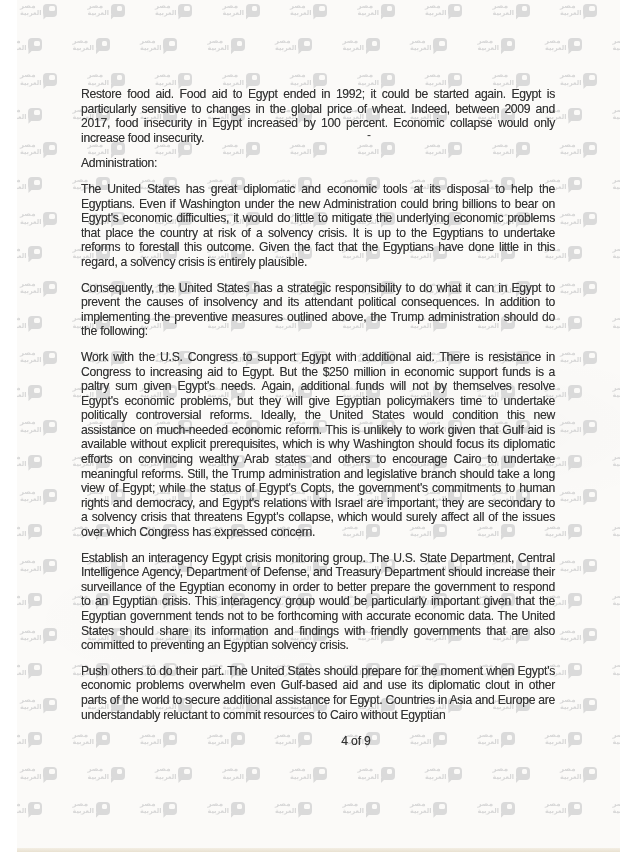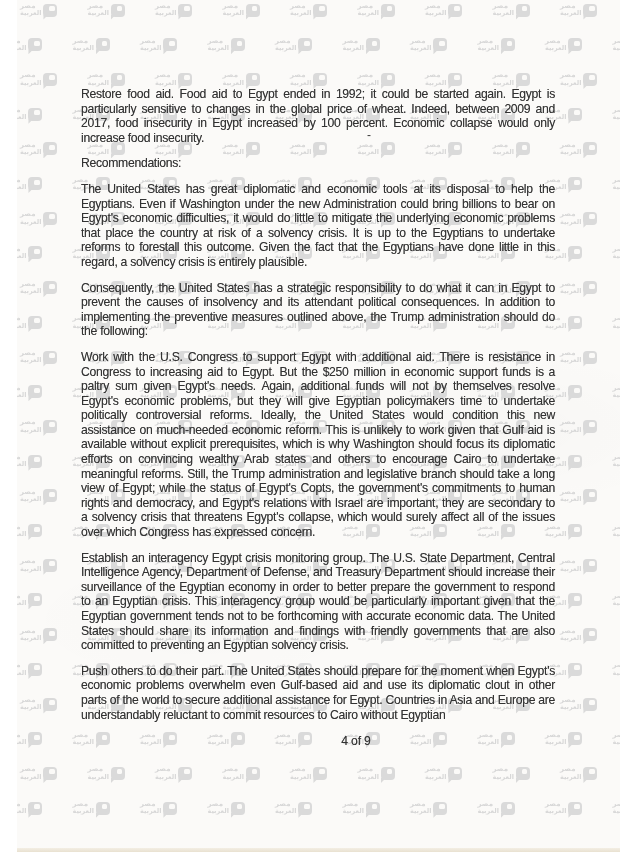--- a/index.html
+++ b/index.html
@@ -2457,21 +2457,21 @@
           <span class="l2">العربية</span>
         </span>
         <span class="wm-logo">
           <span class="tail"></span>
         </span>
       </div>
     </div>
 
   <div class="content">
     <p>Restore food aid. Food aid to Egypt ended in 1992; it could be started again. Egypt is particularly sensitive to changes in the global price of wheat. Indeed, between 2009 and 2017, food insecurity in Egypt increased by 100 percent. Economic collapse would only increase food insecurity.</p>
-    <p>Recommendations:</p>
+    <p>Administration:</p>
     <p>The United States has great diplomatic and economic tools at its disposal to help the Egyptians. Even if Washington under the new Administration could bring billions to bear on Egypt's economic difficulties, it would do little to mitigate the underlying economic problems that place the country at risk of a solvency crisis. It is up to the Egyptians to undertake reforms to forestall this outcome. Given the fact that the Egyptians have done little in this regard, a solvency crisis is entirely plausible.</p>
     <p>Consequently, the United States has a strategic responsibility to do what it can in Egypt to prevent the causes of insolvency and its attendant political consequences. In addition to implementing the preventive measures outlined above, the Trump administration should do the following:</p>
     <p>Work with the U.S. Congress to support Egypt with additional aid. There is resistance in Congress to increasing aid to Egypt. But the $250 million in economic support funds is a paltry sum given Egypt's needs. Again, additional funds will not by themselves resolve Egypt's economic problems, but they will give Egyptian policymakers time to undertake politically controversial reforms. Ideally, the United States would condition this new assistance on much-needed economic reform. This is unlikely to work given that Gulf aid is available without explicit prerequisites, which is why Washington should focus its diplomatic efforts on convincing wealthy Arab states and others to encourage Cairo to undertake meaningful reforms. Still, the Trump administration and legislative branch should take a long view of Egypt; while the status of Egypt's Copts, the government's commitments to human rights and democracy, and Egypt's relations with Israel are important, they are secondary to a solvency crisis that threatens Egypt's collapse, which would surely affect all of the issues over which Congress has expressed concern.</p>
     <p>Establish an interagency Egypt crisis monitoring group. The U.S. State Department, Central Intelligence Agency, Department of Defense, and Treasury Department should increase their surveillance of the Egyptian economy in order to better prepare the government to respond to an Egyptian crisis. This interagency group would be particularly important given that the Egyptian government tends not to be forthcoming with accurate economic data. The United States should share its information and findings with friendly governments that are also committed to preventing an Egyptian solvency crisis.</p>
     <p>Push others to do their part. The United States should prepare for the moment when Egypt's economic problems overwhelm even Gulf-based aid and use its diplomatic clout in other parts of the world to secure additional assistance for Egypt. Countries in Asia and Europe are understandably reluctant to commit resources to Cairo without Egyptian</p>
   </div>
 
   <span class="artifact-dash">-</span>
 
   <div class="page-number">4 of 9</div>

